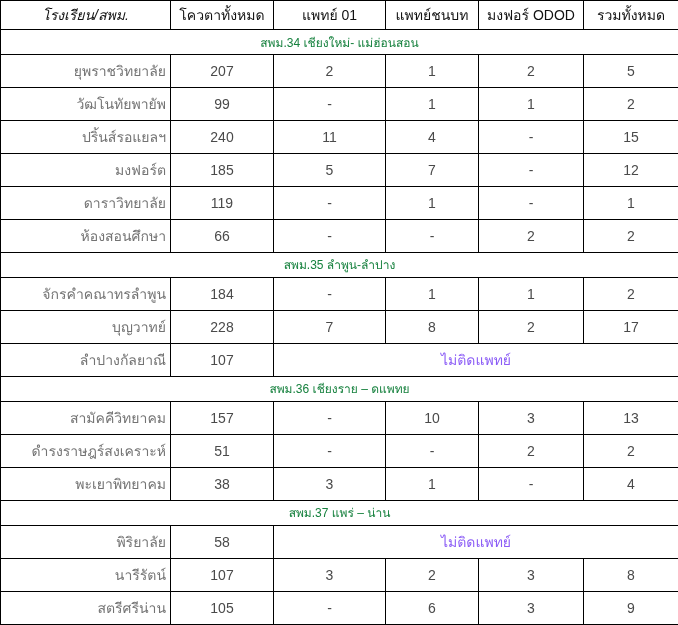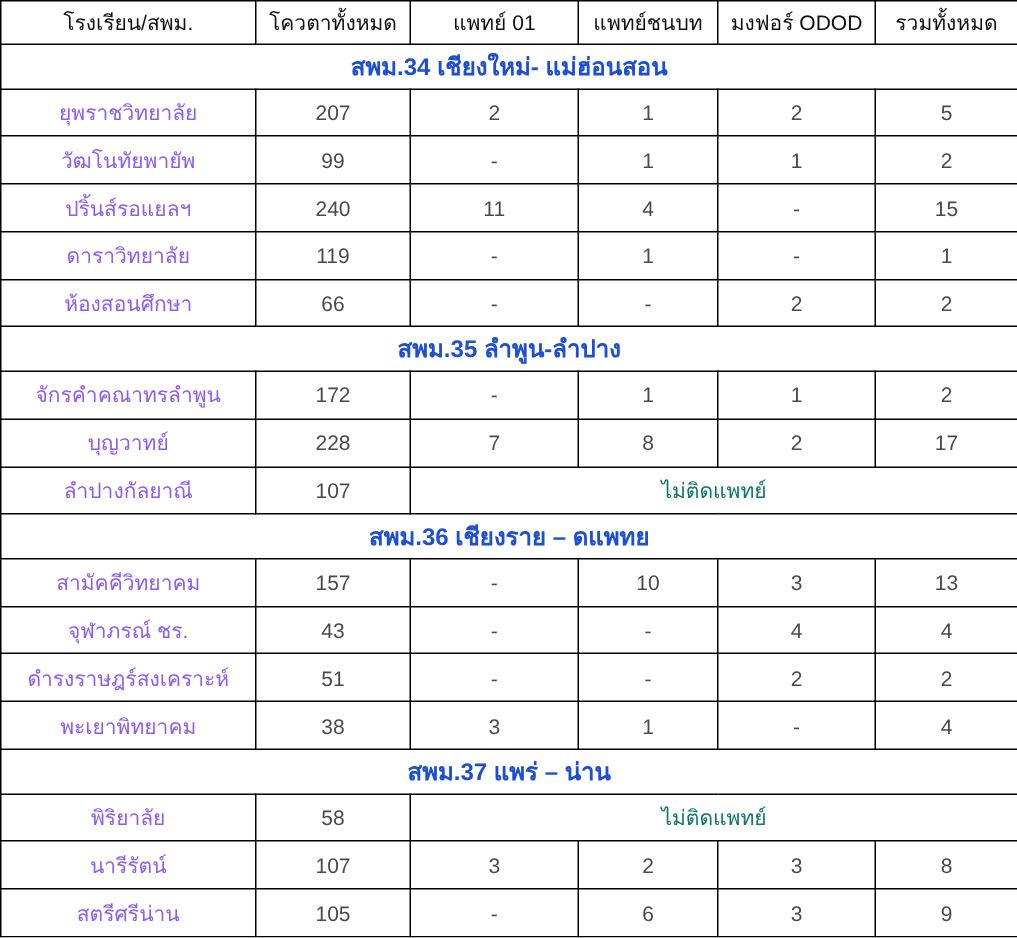--- a/index.html
+++ b/index.html
@@ -34,36 +34,38 @@
   }
   tr.header-row th {
     height: 26px;
     font-weight: normal;
     color: #111111;
     font-size: 14px;
   }
   th.th-school {
     text-align: left;
     padding-left: 8px;
+    font-style: italic;
   }
   tr.section-row td {
     height: 20px;
-    font-weight: bold;
-    color: #1d4ed8;
-    font-size: 16px;
+    font-weight: normal;
+    color: #15803d;
+    font-size: 12px;
   }
   tr.data-row td {
     height: 27px;
     color: #4a4a4a;
   }
   tr.data-row td.school-cell {
+    color: #737373;
+    text-align: right;
+  }
+  tr.data-row td.merged-cell {
     color: #8b5cf6;
-  }
-  tr.data-row td.merged-cell {
-    color: #0f766e;
     font-size: 14px;
   }
 </style>
 </head>
 <body>
 
 <div class="page">
   <table class="quota-table">
     <colgroup>
       <col style="width:170px">
@@ -105,41 +107,49 @@
         </tr>
         <tr class="data-row">
           <td class="school-cell">ปริ้นส์รอแยลฯ</td>
           <td>240</td>
           <td>11</td>
           <td>4</td>
           <td>-</td>
           <td>15</td>
         </tr>
         <tr class="data-row">
+          <td class="school-cell">มงฟอร์ต</td>
+          <td>185</td>
+          <td>5</td>
+          <td>7</td>
+          <td>-</td>
+          <td>12</td>
+        </tr>
+        <tr class="data-row">
           <td class="school-cell">ดาราวิทยาลัย</td>
           <td>119</td>
           <td>-</td>
           <td>1</td>
           <td>-</td>
           <td>1</td>
         </tr>
         <tr class="data-row">
           <td class="school-cell">ห้องสอนศึกษา</td>
           <td>66</td>
           <td>-</td>
           <td>-</td>
           <td>2</td>
           <td>2</td>
         </tr>
         <tr class="section-row">
           <td colspan="6">สพม.35 ลำพูน-ลำปาง</td>
         </tr>
         <tr class="data-row">
           <td class="school-cell">จักรคำคณาทรลำพูน</td>
-          <td>172</td>
+          <td>184</td>
           <td>-</td>
           <td>1</td>
           <td>1</td>
           <td>2</td>
         </tr>
         <tr class="data-row">
           <td class="school-cell">บุญวาทย์</td>
           <td>228</td>
           <td>7</td>
           <td>8</td>
@@ -154,28 +164,20 @@
         <tr class="section-row">
           <td colspan="6">สพม.36 เชียงราย – ดแพทย</td>
         </tr>
         <tr class="data-row">
           <td class="school-cell">สามัคคีวิทยาคม</td>
           <td>157</td>
           <td>-</td>
           <td>10</td>
           <td>3</td>
           <td>13</td>
-        </tr>
-        <tr class="data-row">
-          <td class="school-cell">จุฬาภรณ์ ชร.</td>
-          <td>43</td>
-          <td>-</td>
-          <td>-</td>
-          <td>4</td>
-          <td>4</td>
         </tr>
         <tr class="data-row">
           <td class="school-cell">ดำรงราษฎร์สงเคราะห์</td>
           <td>51</td>
           <td>-</td>
           <td>-</td>
           <td>2</td>
           <td>2</td>
         </tr>
         <tr class="data-row">

